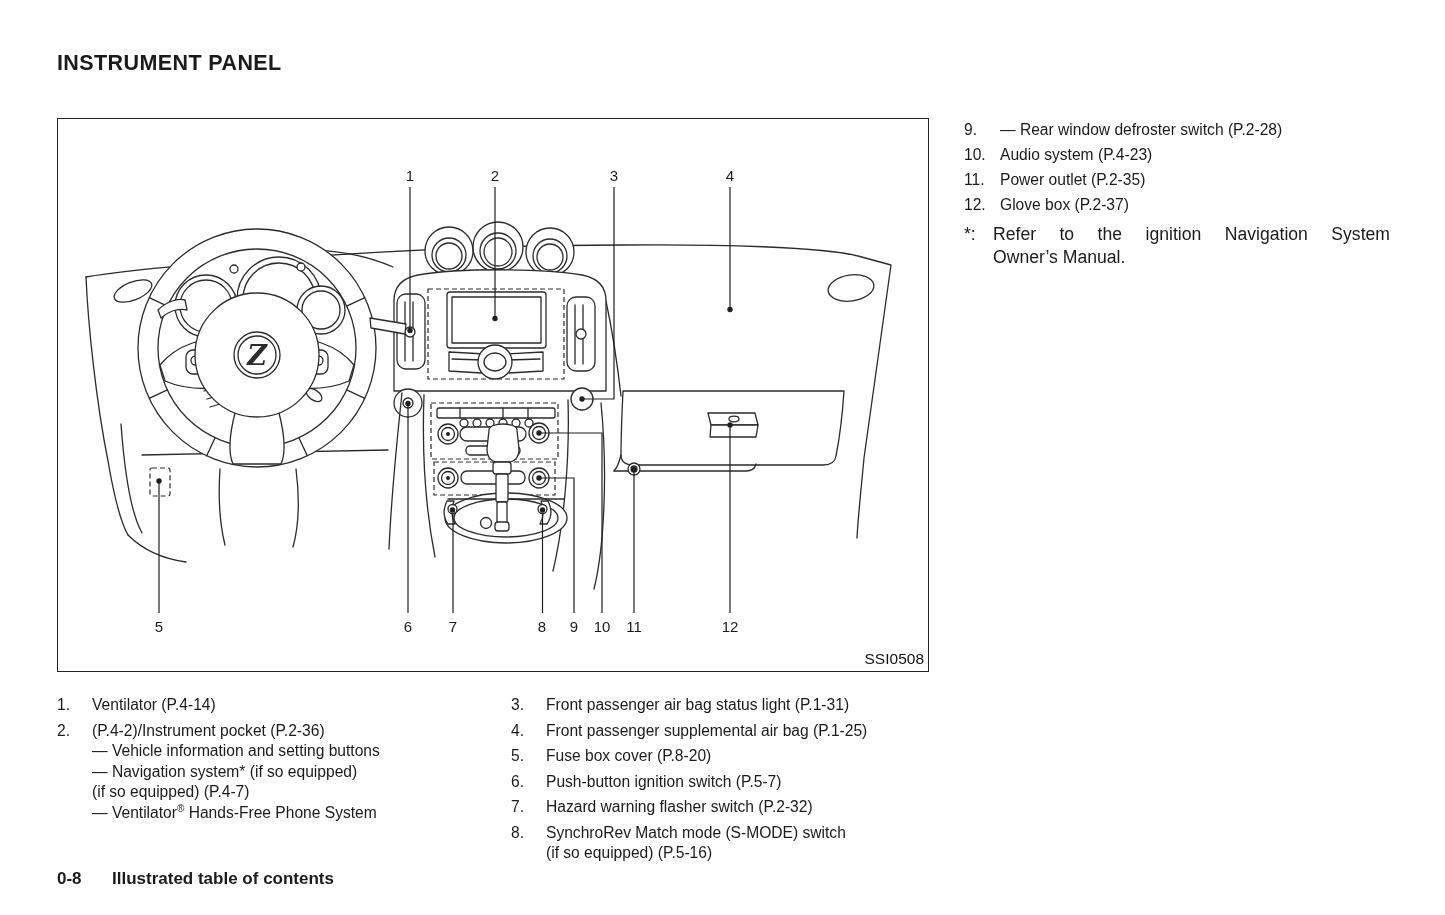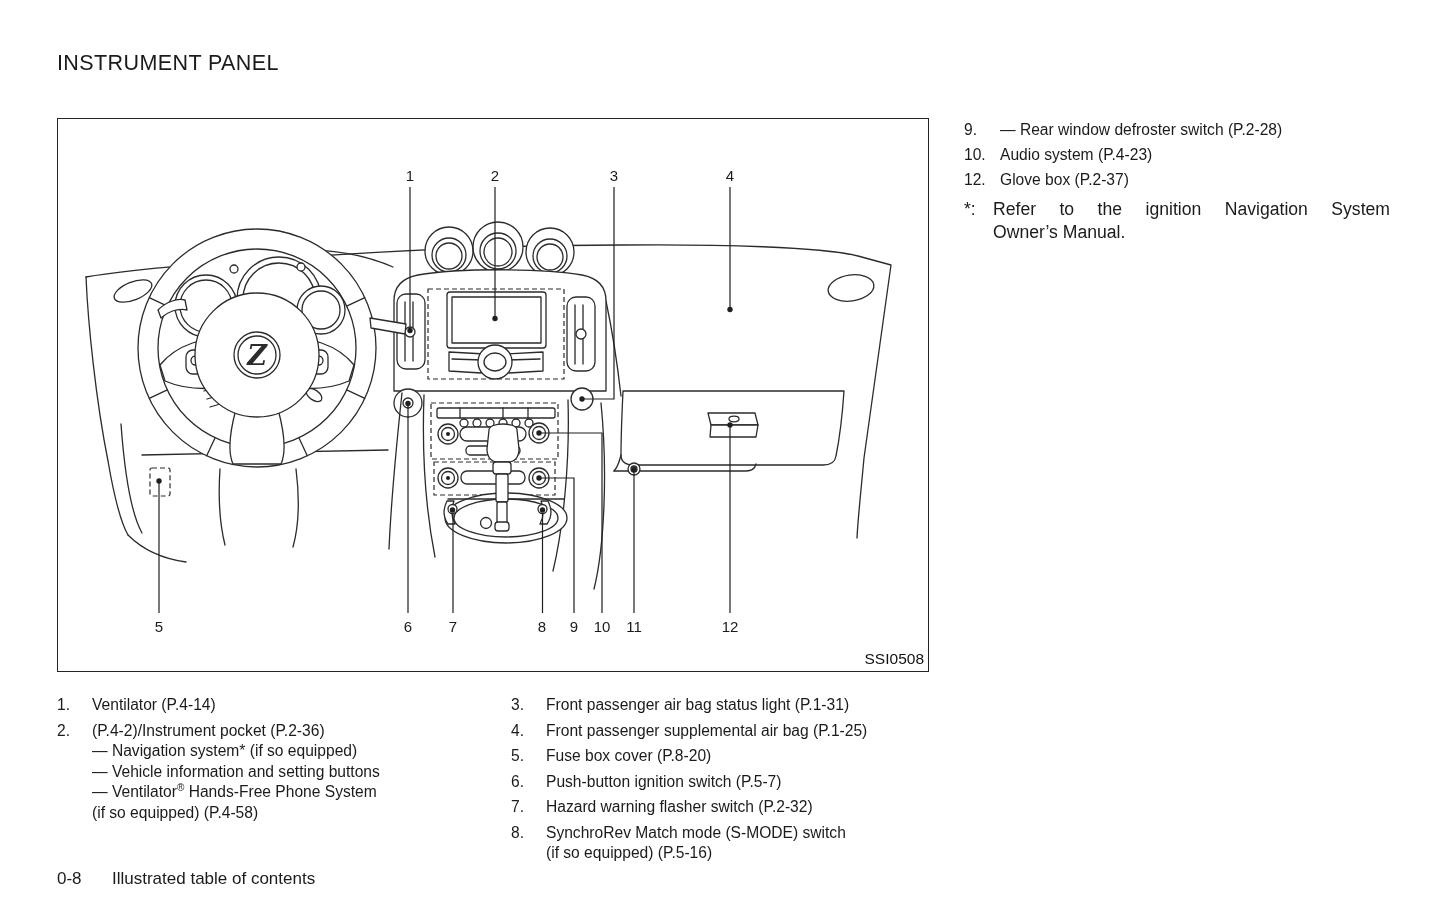--- a/index.html
+++ b/index.html
@@ -1,38 +1,38 @@
 <!DOCTYPE html>
 <html><head>
 <meta charset="utf-8">
 <style>
   html,body{margin:0;padding:0}
   body{
     width:1445px;height:915px;background:#ffffff;position:relative;
     font-family:"Liberation Sans", sans-serif;color:#1b1b1b;overflow:hidden;
   }
   .abs{position:absolute}
-  #page-title{left:57px;top:51px;font-size:21.5px;font-weight:normal;letter-spacing:.4px}
+  #page-title{left:57px;top:51px;font-size:21.5px;font-weight:bold;letter-spacing:.4px}
   #figure-box{left:57px;top:118px;width:870px;height:552px;border:1.6px solid #232323;background:#fff}
 
   
   .legend-col{display:flex;flex-direction:column}
   .li-row{display:flex;font-size:15.6px;line-height:21px;margin-bottom:4px}
   .li-num{flex:0 0 36px}
   .li-text{flex:1 1 auto}
   .jl{text-align:justify;text-align-last:justify}
   #legend-right{left:964px;top:119px;width:426px}
   #note-row{display:flex;font-size:17.6px;line-height:23px;margin-top:4px}
   #note-row .note-marker{flex:0 0 29px}
   .bottom-col .li-row{font-size:15.6px;line-height:20.5px;margin-bottom:5px}
   .bottom-col .li-num{flex:0 0 35px}
   #legend-bl{left:57px;top:695px;width:450px}
   #legend-br{left:511px;top:695px;width:424px}
   .sup{vertical-align:super;font-size:10px;line-height:0}
-  #footer{left:57px;top:869px;font-size:17px;font-weight:normal;display:flex}
+  #footer{left:57px;top:869px;font-size:17px;font-weight:bold;display:flex}
   #footer .pgnum{width:55px}
 
   
   .ln{fill:none;stroke:#2b2b2b;stroke-width:1.3;stroke-linejoin:round;stroke-linecap:round}
   .fw{fill:#ffffff;stroke:#2b2b2b;stroke-width:1.3;stroke-linejoin:round}
   .dash{fill:none;stroke:#2b2b2b;stroke-width:1.2;stroke-dasharray:5 3}
   .ldr{fill:none;stroke:#1f1f1f;stroke-width:1.2}
   .dot{fill:#1f1f1f;stroke:none}
   .cnum{font:15px "Liberation Sans",sans-serif;fill:#1b1b1b;text-anchor:middle}
   .figcode{font:15.5px "Liberation Sans",sans-serif;fill:#111}
@@ -248,20 +248,24 @@
     <div class="li-num">9.</div>
     <div class="li-text">
       <div>— Rear window defroster switch (P.2-28)</div>
     </div>
   </div>
   <div class="li-row">
     <div class="li-num">10.</div>
     <div class="li-text">Audio system (P.4-23)</div>
   </div>
   <div class="li-row">
+    <div class="li-num">11.</div>
+    <div class="li-text">Power outlet (P.2-35)</div>
+  </div>
+  <div class="li-row">
     <div class="li-num">12.</div>
     <div class="li-text">Glove box (P.2-37)</div>
   </div>
   <div id="note-row">
     <div class="note-marker">*:</div>
     <div class="li-text">
       <div class="jl">Refer to the ignition Navigation System</div>
       <div>Owner’s Manual.</div>
     </div>
   </div>
@@ -269,24 +273,24 @@
 
 <div class="abs legend-col bottom-col" id="legend-bl">
   <div class="li-row">
     <div class="li-num">1.</div>
     <div class="li-text">Ventilator (P.4-14)</div>
   </div>
   <div class="li-row">
     <div class="li-num">2.</div>
     <div class="li-text">
       <div>(P.4-2)/Instrument pocket (P.2-36)</div>
+      <div>— Vehicle information and setting buttons</div>
       <div>— Navigation system* (if so equipped)</div>
-      <div>— Vehicle information and setting buttons</div>
+      <div>(if so equipped) (P.4-7)</div>
       <div><span>— Ventilator</span><span class="sup">®</span><span> Hands-Free Phone System</span></div>
-      <div>(if so equipped) (P.4-58)</div>
     </div>
   </div>
 </div>
 
 <div class="abs legend-col bottom-col" id="legend-br">
   <div class="li-row">
     <div class="li-num">3.</div>
     <div class="li-text">Front passenger air bag status light (P.1-31)</div>
   </div>
   <div class="li-row">

